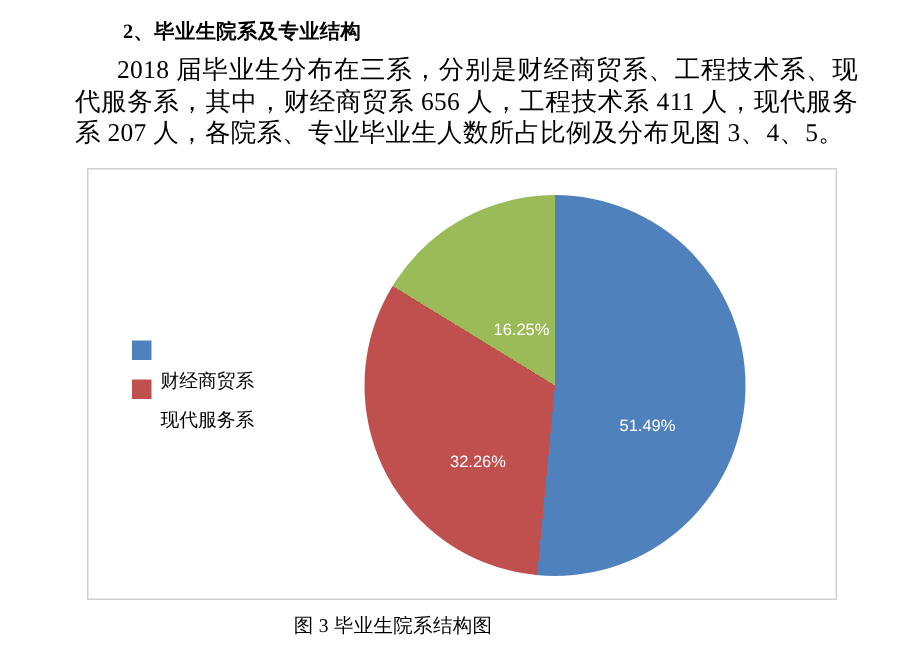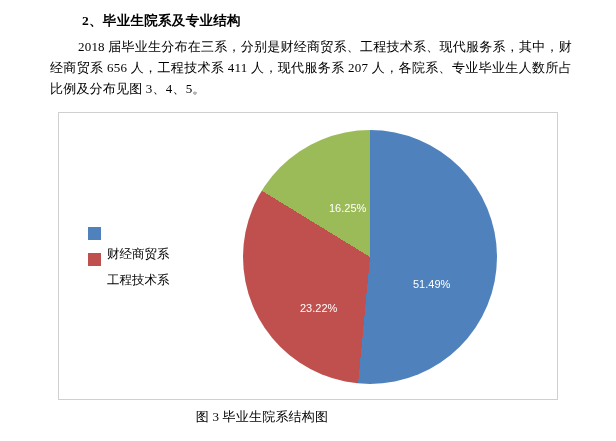--- a/index.html
+++ b/index.html
@@ -28,21 +28,21 @@
     font-size: 13.5px;
     font-weight: bold;
     letter-spacing: 0.3px;
     white-space: nowrap;
   }
   .para {
     position: absolute;
     left: 50px;
     top: 36px;
     width: 522px;
-    font-size: 13px;
+    font-size: 17px;
     line-height: 21px;
     text-align: justify;
     text-indent: 28px;
     letter-spacing: 0.2px;
   }
   .chart-box {
     position: absolute;
     left: 58px;
     top: 112px;
     width: 500px;
@@ -67,21 +67,21 @@
   .slice-label {
     position: absolute;
     font-family: "Liberation Sans", sans-serif;
     font-size: 11px;
     color: #ffffff;
     font-weight: normal;
     white-space: nowrap;
   }
   .lbl-a { left: 170px; top: 148px; }
   .lbl-b { left: 57px;  top: 172px; }
-  .lbl-c { left: 86px;  top: 72px;  }
+  .lbl-c { left: 86px;  top: 84px;  }
   .legend {
     position: absolute;
     left: 29px;
     top: 112px;
     width: 110px;
   }
   .legend-row {
     display: flex;
     align-items: center;
     height: 16px;
@@ -121,28 +121,28 @@
 
   <div class="chart-box">
 
     <div class="legend">
       <div class="legend-row">
         <span class="legend-swatch" style="background:#4f81bd;"></span>
         <span class="legend-text">财经商贸系</span>
       </div>
       <div class="legend-row">
         <span class="legend-swatch" style="background:#c0504d;"></span>
-        <span class="legend-text">工程技术系</span>
+        <span class="legend-text">现代服务系</span>
       </div>
     </div>
 
     <div class="pie-wrap">
       <div class="pie" id="pie-graphic" style="background: conic-gradient(rgb(79, 129, 189) 0deg, rgb(79, 129, 189) 185.364deg, rgb(192, 80, 77) 185.364deg, rgb(192, 80, 77) 301.5deg, rgb(155, 187, 89) 301.5deg, rgb(155, 187, 89) 360deg);"></div>
       <span class="slice-label lbl-a">51.49%</span>
-      <span class="slice-label lbl-b">23.22%</span>
+      <span class="slice-label lbl-b">32.26%</span>
       <span class="slice-label lbl-c">16.25%</span>
     </div>
 
   </div>
 
   <div class="caption">图 3 毕业生院系结构图</div>
 
 </div>
 
 </body></html>

